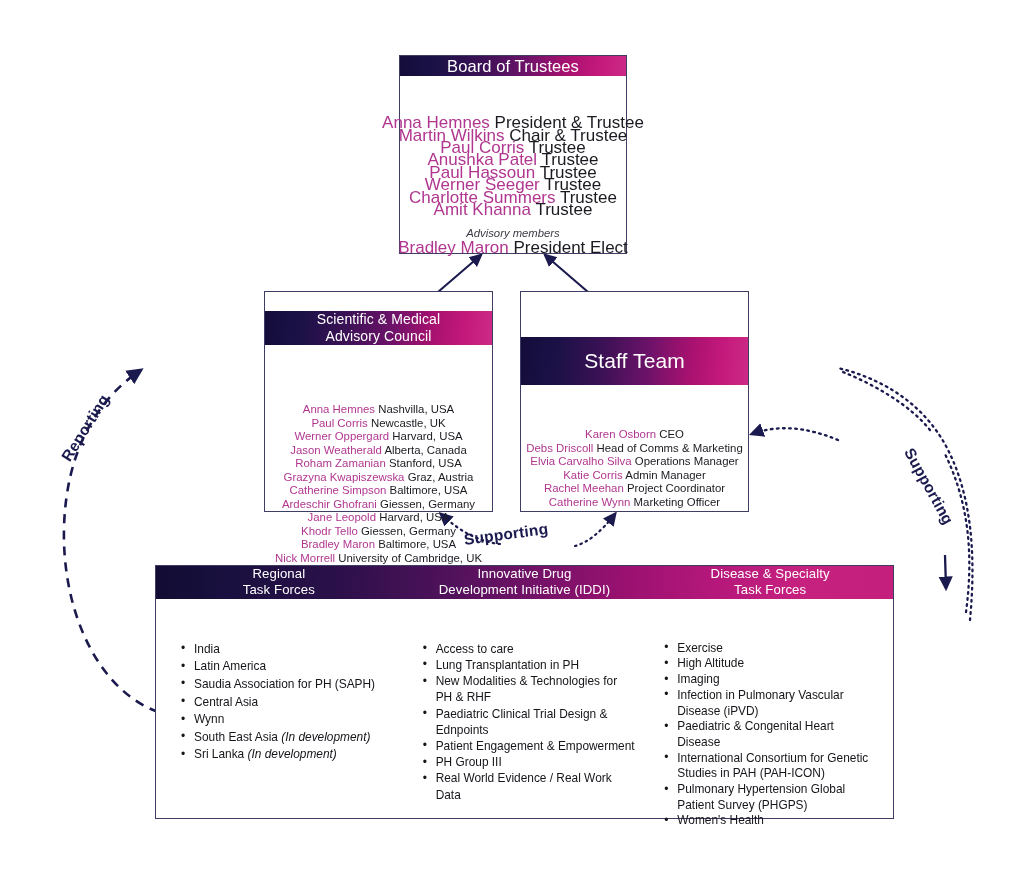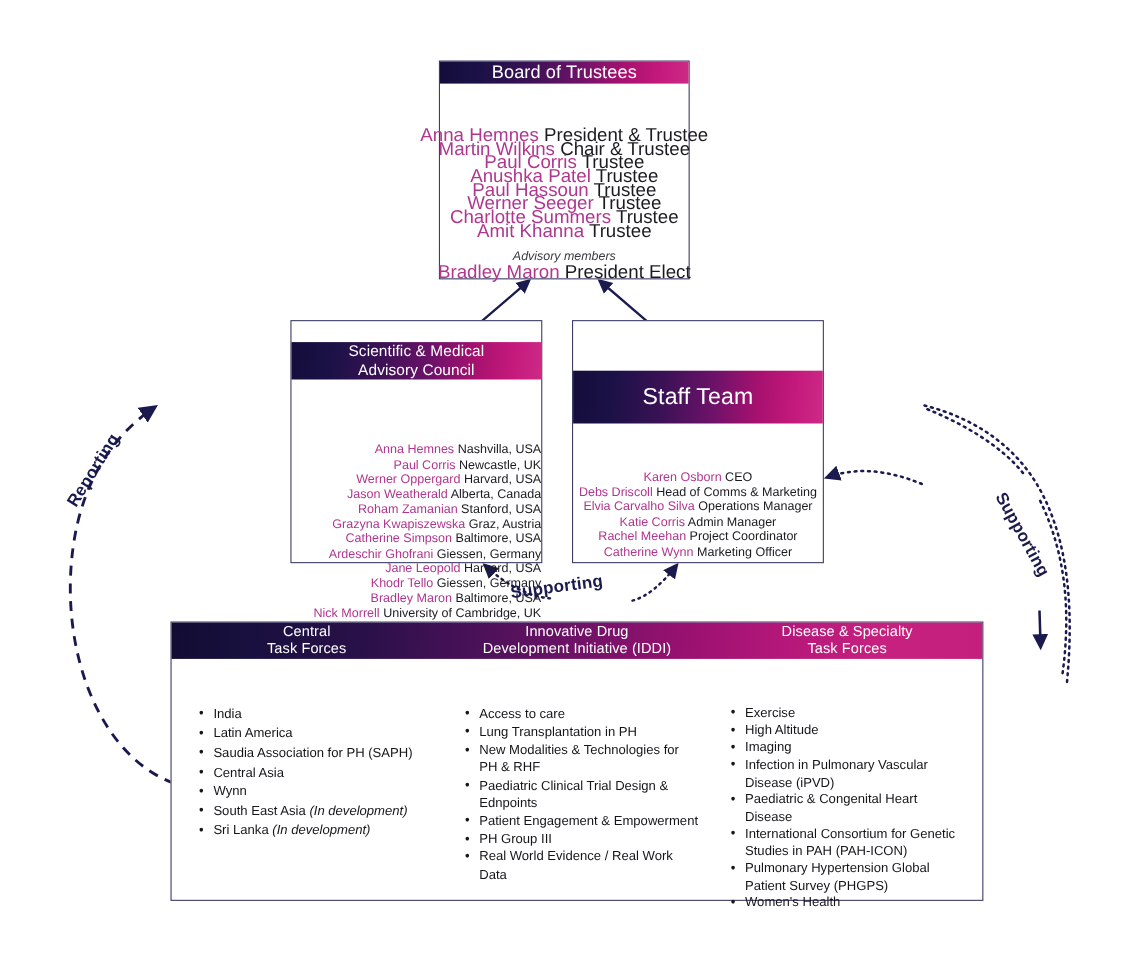--- a/index.html
+++ b/index.html
@@ -63,21 +63,21 @@
     font-style: italic;
     color: #3a3a44;
     margin-top: 11px;
     margin-bottom: 3px;
     text-align: center;
   }
 
   
   #smac { left: 264px; top: 291px; width: 229px; height: 221px; }
   #smac .card-head { height: 48px; font-size: 14px; margin-top: 19px; }
-  #smac .card-body { padding-top: 30px; align-items: flex-end; }
+  #smac .card-body { padding-top: 30px; }
 
   #staff { left: 520px; top: 291px; width: 229px; height: 221px; }
   #staff .card-head { height: 48px; font-size: 21px; margin-top: 45px; }
   #staff .card-body { padding-top: 15px; }
 
   #smac .person-line, #staff .person-line { font-size: 11.4px; line-height: 13.5px; }
 
   
   #tasks { left: 155px; top: 565px; width: 739px; height: 254px; }
   #tasks .card-head {
@@ -303,21 +303,21 @@
       <div class="person-line">
         <span class="pname">Catherine Wynn</span>
         <span>Marketing Officer</span>
       </div>
     </div>
   </div>
 
   <div class="card" id="tasks">
     <div class="card-head">
       <div>
-        <div>Central</div>
+        <div>Regional</div>
         <div>Task Forces</div>
       </div>
       <div>
         <div>Innovative Drug</div>
         <div>Development Initiative (IDDI)</div>
       </div>
       <div>
         <div>Disease &amp; Specialty</div>
         <div>Task Forces</div>
       </div>

